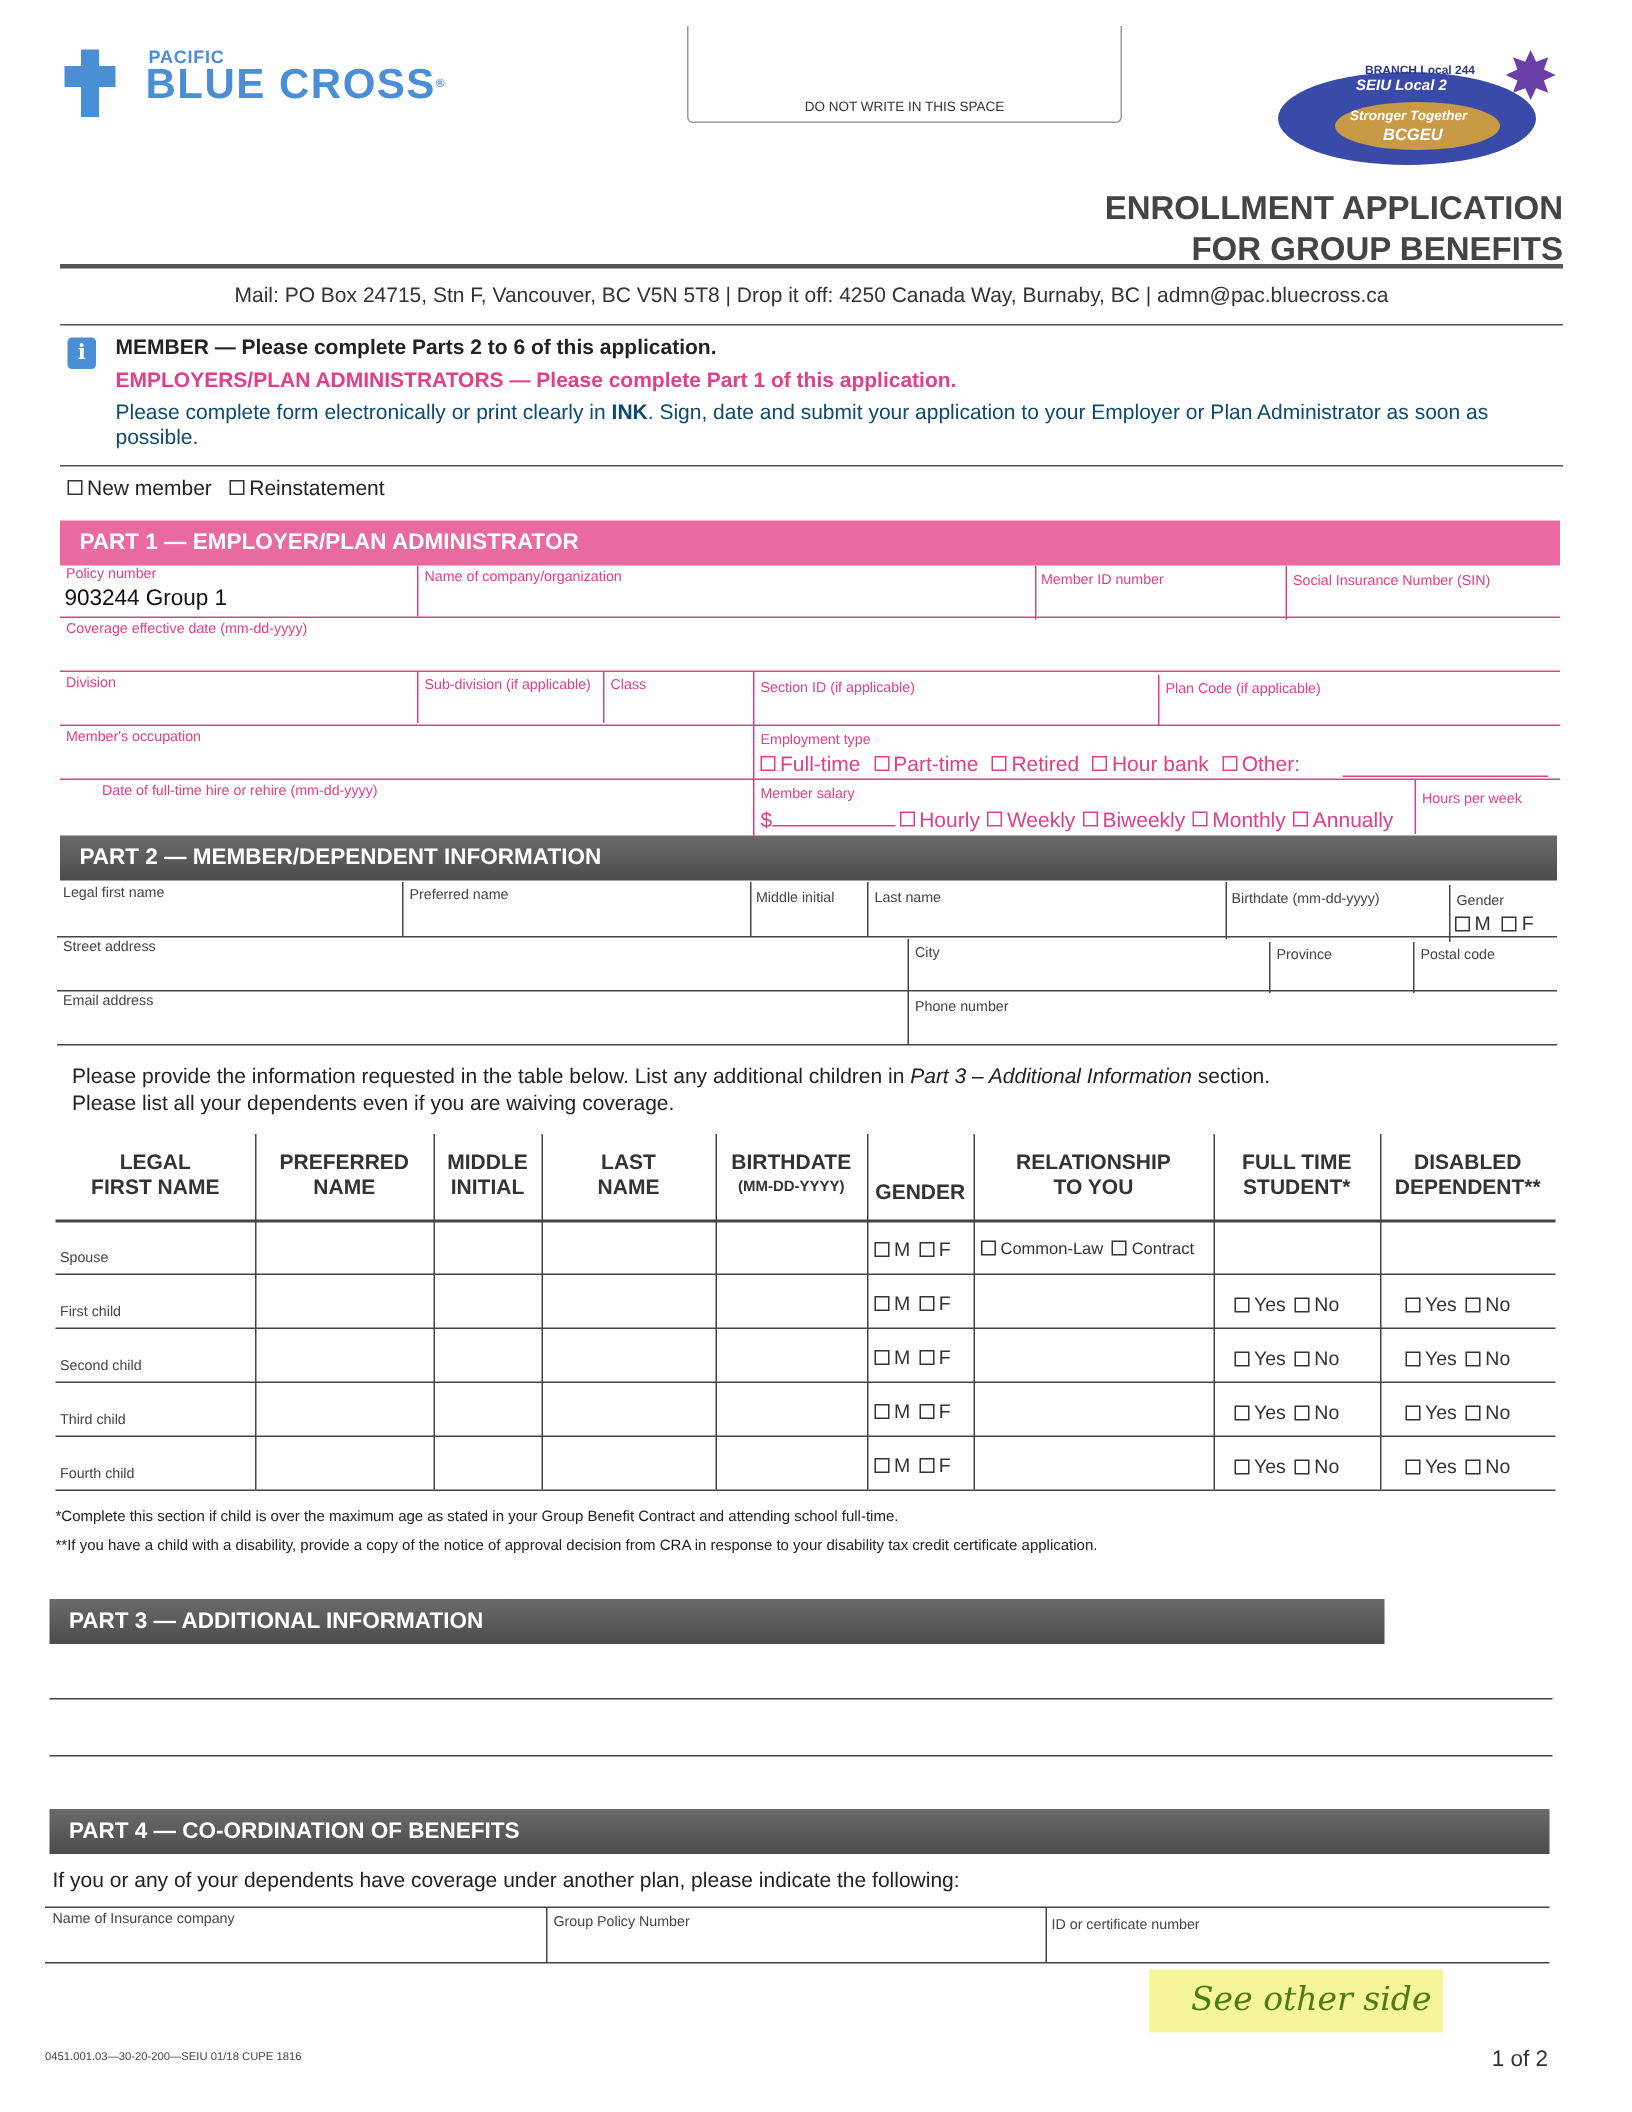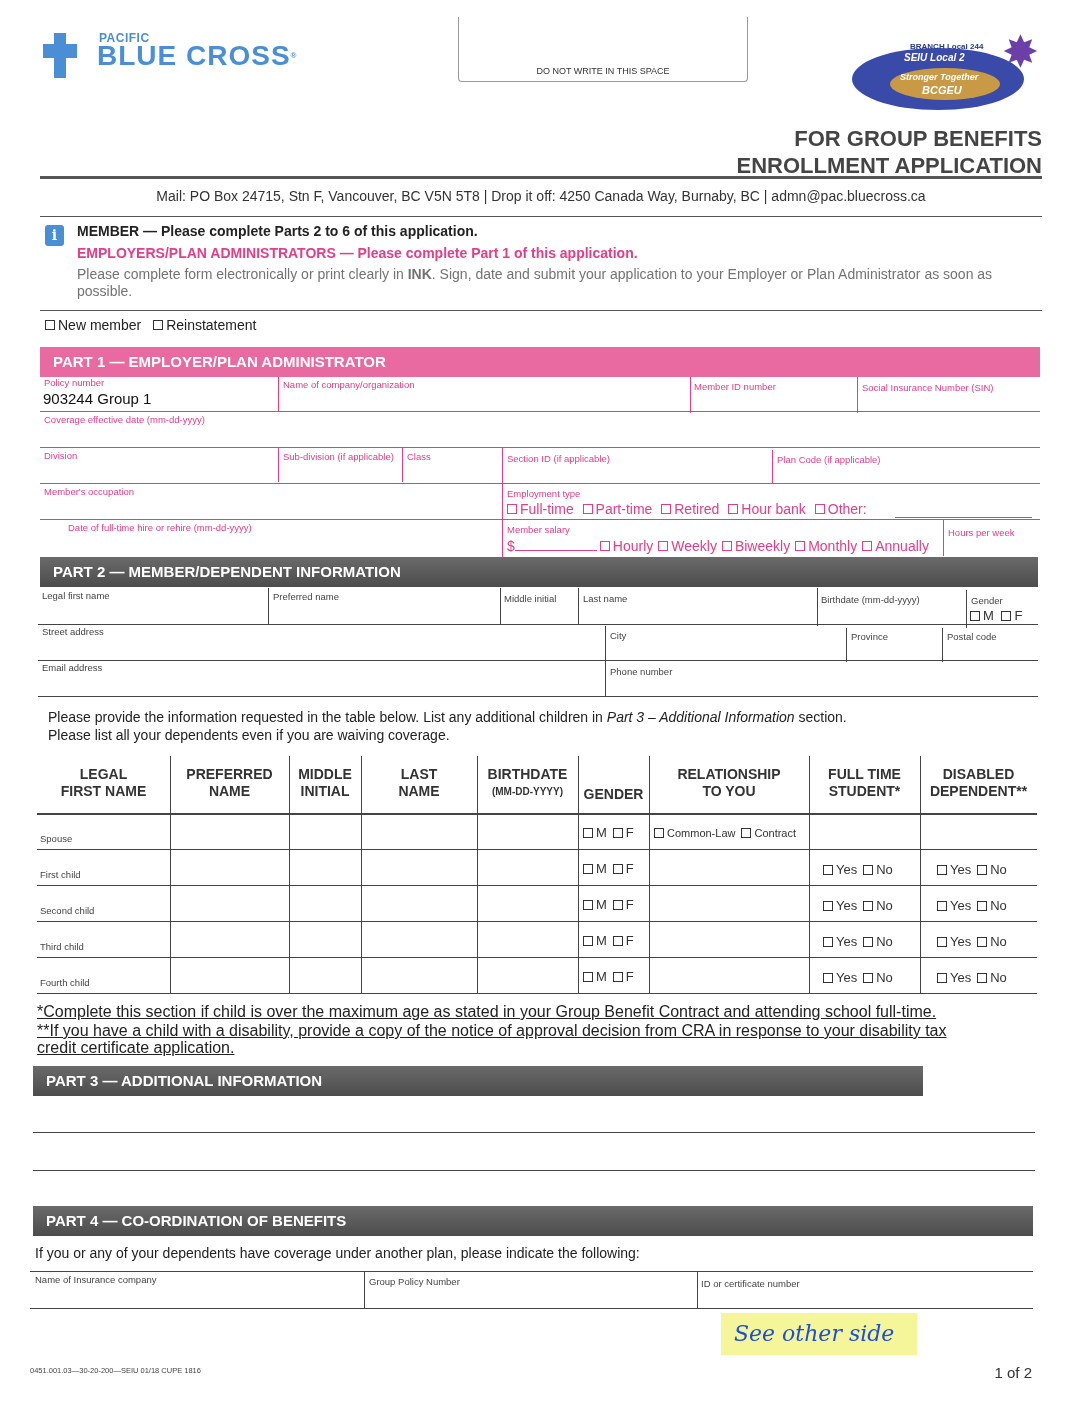--- a/index.html
+++ b/index.html
@@ -26,21 +26,21 @@
   .badge-t4 { position: absolute; left: 70px; top: 54px; font-size: 11px; font-weight: bold; font-style: italic; color: #fff; }
   
   .title { right: 46px; top: 125px; text-align: right; font-size: 22px; font-weight: bold; color: #444; line-height: 27px; }
   .rule { height: 3px; background: #555; }
   .rule-thin { height: 1px; background: #555; }
   .mail { left: 40px; width: 1002px; top: 188px; text-align: center; font-size: 14px; color: #333; }
   
   .info-icon { left: 45px; top: 225px; width: 19px; height: 21px; background: #4a8fd6; border-radius: 3px; color: #fff; font-size: 14px; font-weight: bold; text-align: center; line-height: 21px; font-family: "DejaVu Serif", serif; }
   .info-l1 { left: 77px; top: 223px; font-size: 14px; font-weight: bold; color: #222; }
   .info-l2 { left: 77px; top: 245px; font-size: 14px; font-weight: bold; color: #e0408a; }
-  .info-l3 { left: 77px; top: 266px; font-size: 14px; color: #737373; width: 930px; line-height: 17px; }
+  .info-l3 { left: 77px; top: 266px; font-size: 14px; color: #0c4a6e; width: 930px; line-height: 17px; }
   .cb { display: inline-block; width: 10px; height: 10px; border: 1px solid #333; vertical-align: middle; margin-right: 3px; position: relative; top: -1px; }
   .cb.pink { border-color: #e0408a; }
   .membertype { left: 45px; top: 317px; font-size: 14px; color: #222; }
   .membertype span.item { margin-right: 8px; }
   
   .part-hdr { height: 30px; color: #fff; font-weight: bold; font-size: 15px; line-height: 30px; padding-left: 13px; }
   .part1-hdr { left: 40px; top: 347px; width: 1000px; background: #e96aa0; }
   .part-dark { background: linear-gradient(180deg, #6a6a6a, #4c4c4c); }
   .cell { position: absolute; }
   .lbl-pink { font-size: 9.5px; color: #e0408a; position: absolute; }
@@ -51,22 +51,22 @@
   .lbl { font-size: 9.5px; color: #444; position: absolute; }
   .val-policy { left: 43px; top: 390px; font-size: 15px; color: #111; }
   .opt-pink { position: absolute; font-size: 14px; color: #e0408a; white-space: nowrap; }
   .opt-pink span.item { margin-right: 5px; }
   .gender-opt { position: absolute; font-size: 13px; color: #333; white-space: nowrap; }
   .para { position: absolute; font-size: 14px; color: #222; line-height: 18px; }
   .th { position: absolute; text-align: center; font-size: 14px; font-weight: bold; color: #333; line-height: 17px; }
   .rowlbl { position: absolute; font-size: 9.5px; color: #444; margin-top: 18px; }
   .tcell { position: absolute; font-size: 13px; color: #333; white-space: nowrap; }
   .tcell.sm { font-size: 11px; }
-  .footnote { position: absolute; font-size: 16px; color: #222; line-height: 17px; text-decoration: underline; }
-  .handwrite { left: 721px; top: 1313px; width: 196px; height: 42px; background: #f5f59a; color: #1d4ed8; font-family: "DejaVu Serif", serif; font-style: italic; font-size: 22px; line-height: 42px; padding-left: 13px; }
+  .footnote { position: absolute; font-size: 10px; color: #222; line-height: 17px; }
+  .handwrite { left: 766px; top: 1313px; width: 196px; height: 42px; background: #f5f59a; color: #4d7c0f; font-family: "DejaVu Serif", serif; font-style: italic; font-size: 22px; line-height: 42px; padding-left: 28px; }
   .formcode { left: 30px; top: 1366px; font-size: 7.5px; color: #444; }
   .pagenum { right: 56px; top: 1364px; font-size: 15px; color: #333; }
 </style>
 </head>
 <body>
 
 <div class="abs logo-cross">
     <div class="v"></div>
     <div class="h"></div>
   </div>
@@ -81,22 +81,22 @@
   <div class="badge-oval"></div>
   <div class="badge-inner"></div>
   <div class="badge-star">✸</div>
   <div class="badge-t1">BRANCH Local 244</div>
   <div class="badge-t2">SEIU Local 2</div>
   <div class="badge-t3">Stronger Together</div>
   <div class="badge-t4">BCGEU</div>
 </div>
 
 <div class="abs title">
+  <div>ENROLLMENT APPLICATION</div>
   <div>FOR GROUP BENEFITS</div>
-  <div>ENROLLMENT APPLICATION</div>
 </div>
 <div class="abs rule" style="left:40px;top:176px;width:1002px;"></div>
 <div class="abs mail">Mail: PO Box 24715, Stn F, Vancouver, BC V5N 5T8 | Drop it off: 4250 Canada Way, Burnaby, BC | admn@pac.bluecross.ca</div>
 <div class="abs rule-thin" style="left:40px;top:216px;width:1002px;"></div>
 
 <div class="abs info-icon">i</div>
 <div class="abs info-l1">MEMBER — Please complete Parts 2 to 6 of this application.</div>
 <div class="abs info-l2">EMPLOYERS/PLAN ADMINISTRATORS — Please complete Part 1 of this application.</div>
 <div class="abs info-l3"><span>Please complete form electronically or print clearly in </span><b>INK</b><span>. Sign, date and submit your application to your Employer or Plan Administrator as soon as possible.</span></div>
 <div class="abs rule-thin" style="left:40px;top:310px;width:1002px;"></div>

